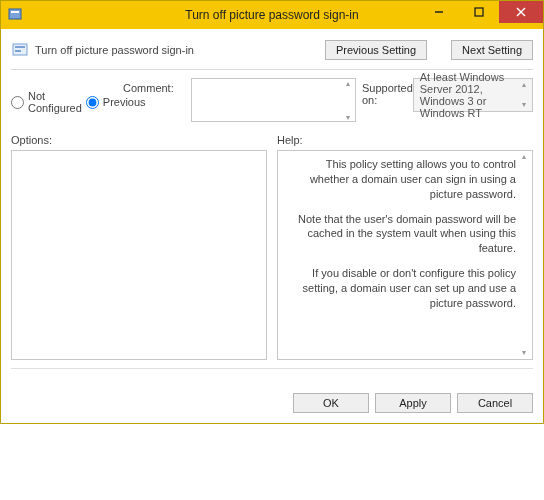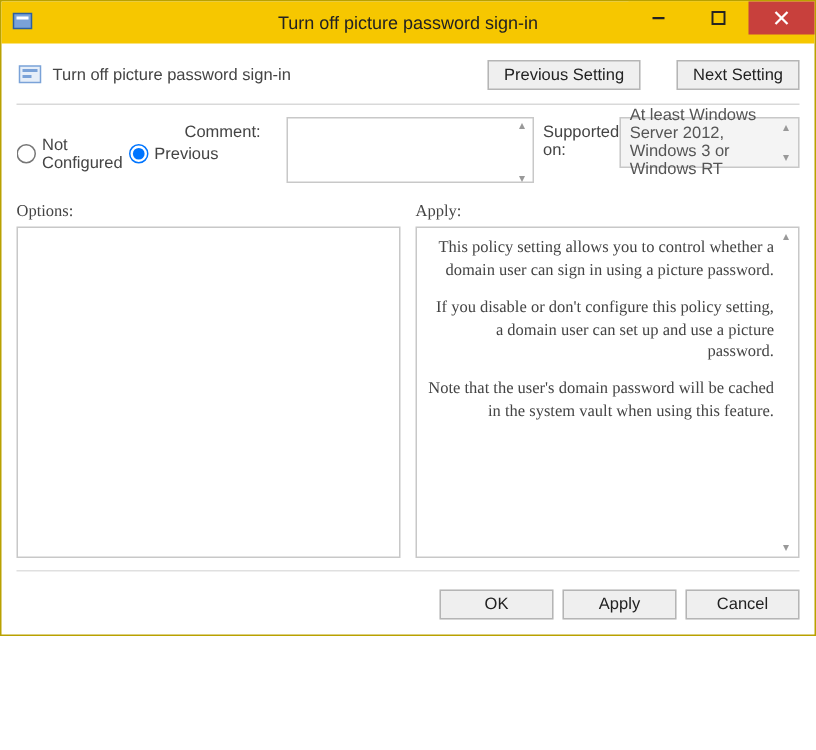--- a/index.html
+++ b/index.html
@@ -175,42 +175,41 @@
     display:flex;
     margin-top:10px;
     gap:10px;
     min-height:0;
   }
   .col {
     flex:1;
     display:flex;
     flex-direction:column;
     min-height:0;
-    font-family:Liberation Serif, serif;
   }
   .col-label {
     font-size:11px;
     color:#444;
     margin-bottom:4px;
   }
   .col-box {
     flex:1;
     border:1px solid #c8c8c8;
     background:#fff;
     padding:6px 16px 6px 6px;
     font-size:11px;
     color:#444;
     overflow:hidden;
     position:relative;
   }
   .col-box p { margin:0 0 10px 0; line-height:1.35;text-align:right;}
   .footer {
     display:flex;
     justify-content:flex-end;
-    padding-top:12px;
+    padding-top:24px;
     gap:6px;
     border-top:1px solid #e0e0e0;
     margin-top:8px;
   }
   .rel { position:relative; }
 </style>
 </head>
 <body>
 
 <div class="window">
@@ -296,25 +295,25 @@
         </div>
       </div>
     </div>
 
     <div class="lower">
       <div class="col">
         <div class="col-label">Options:</div>
         <div class="col-box"></div>
       </div>
       <div class="col">
-        <div class="col-label">Apply:</div>
+        <div class="col-label">Help:</div>
         <div class="col-box">
           <p>This policy setting allows you to control whether a domain user can sign in using a picture password.</p>
+          <p>Note that the user's domain password will be cached in the system vault when using this feature.</p>
           <p>If you disable or don't configure this policy setting, a domain user can set up and use a picture password.</p>
-          <p>Note that the user's domain password will be cached in the system vault when using this feature.</p>
           <div class="scroll-arrows">
             <span class="arrow-up">▴</span>
             <span class="arrow-down">▾</span>
           </div>
         </div>
       </div>
     </div>
 
     <div class="footer">
       <button class="btn">OK</button>

